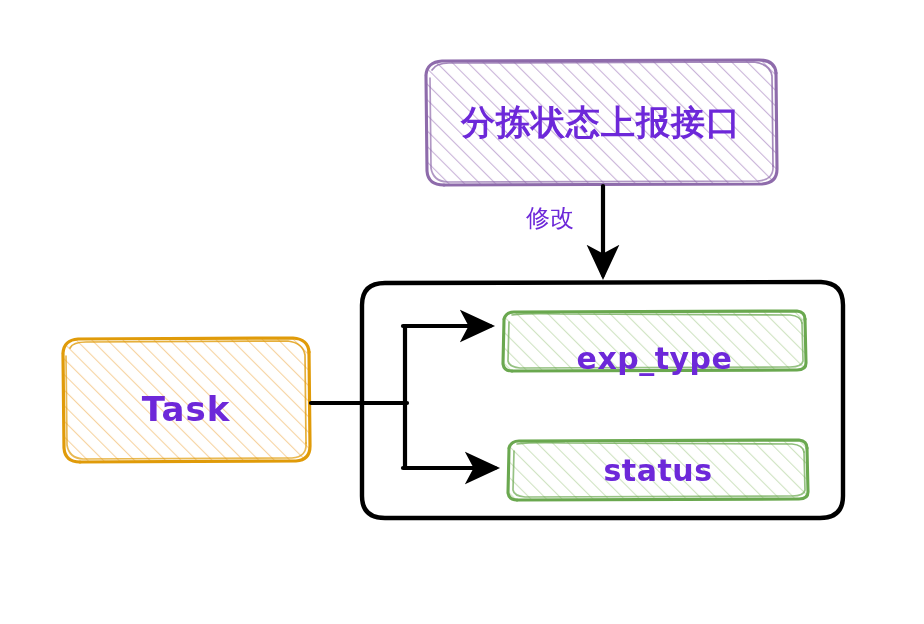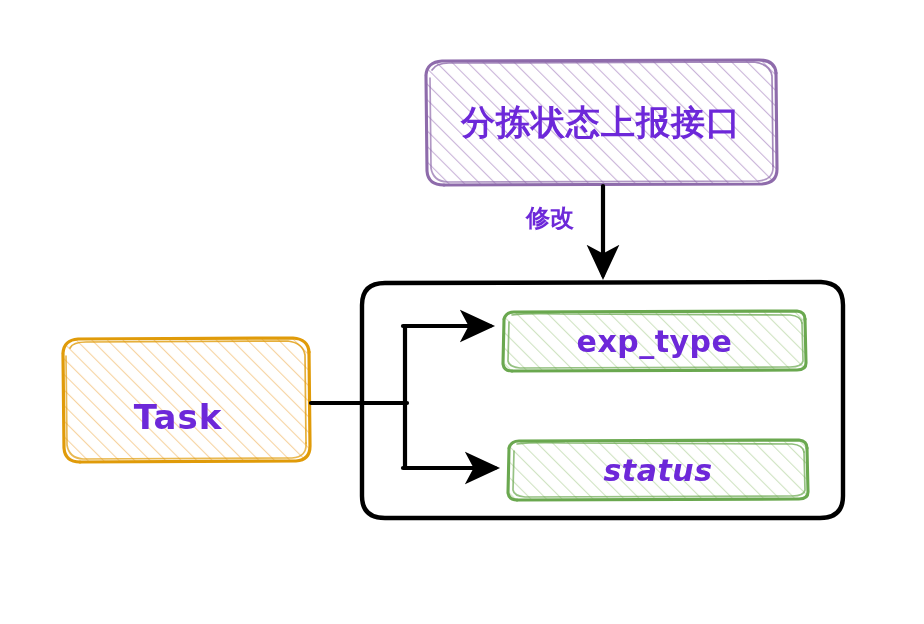--- a/index.html
+++ b/index.html
@@ -3,27 +3,27 @@
 <meta charset="utf-8">
 <style>
   html,body{margin:0;padding:0;background:#ffffff;}
   #stage{position:relative;width:924px;height:624px;background:#ffffff;overflow:hidden;
          font-family:"DejaVu Sans", sans-serif;}
   #stage svg.layer{position:absolute;left:0;top:0;width:924px;height:624px;}
   .nodelabel{position:absolute;display:flex;align-items:center;justify-content:center;
              text-align:center;color:#6d28d9;font-weight:700;pointer-events:none;}
   #label-purple{left:424px;top:60px;width:354px;height:125px;font-size:34px;letter-spacing:1px;
                 font-family:"DejaVu Sans", sans-serif;}
-  #label-task{left:54px;top:338px;width:248px;height:142px;font-size:34px;letter-spacing:1px;
-              font-family:"DejaVu Sans", sans-serif;margin-top:8px;}
-  #label-exp{left:503px;top:311px;width:303px;height:60px;font-size:30px;letter-spacing:.5px;
+  #label-task{left:62px;top:338px;width:248px;height:142px;font-size:34px;letter-spacing:1px;
+              font-family:"DejaVu Sans", sans-serif;}
+  #label-exp{left:503px;top:328px;width:303px;height:60px;font-size:30px;letter-spacing:.5px;
              font-family:"DejaVu Sans", sans-serif;}
   #label-status{left:508px;top:440px;width:300px;height:60px;font-size:30px;letter-spacing:.5px;
-                font-family:"DejaVu Sans", sans-serif;font-style:italic;}
-  #label-edge{left:505px;top:198px;width:90px;height:40px;font-size:24px;font-weight:700;
+                font-family:"DejaVu Sans", sans-serif;}
+  #label-edge{left:505px;top:198px;width:90px;height:40px;font-size:24px;font-weight:400;
               font-family:"DejaVu Sans", sans-serif;}
 </style>
 </head>
 <body>
 
 <div id="stage">
 
   <svg class="layer" viewBox="0 0 924 624" xmlns="http://www.w3.org/2000/svg">
     <defs>
       <pattern id="hatch-purple" width="11" height="11" patternTransform="rotate(-45)" patternUnits="userSpaceOnUse">

